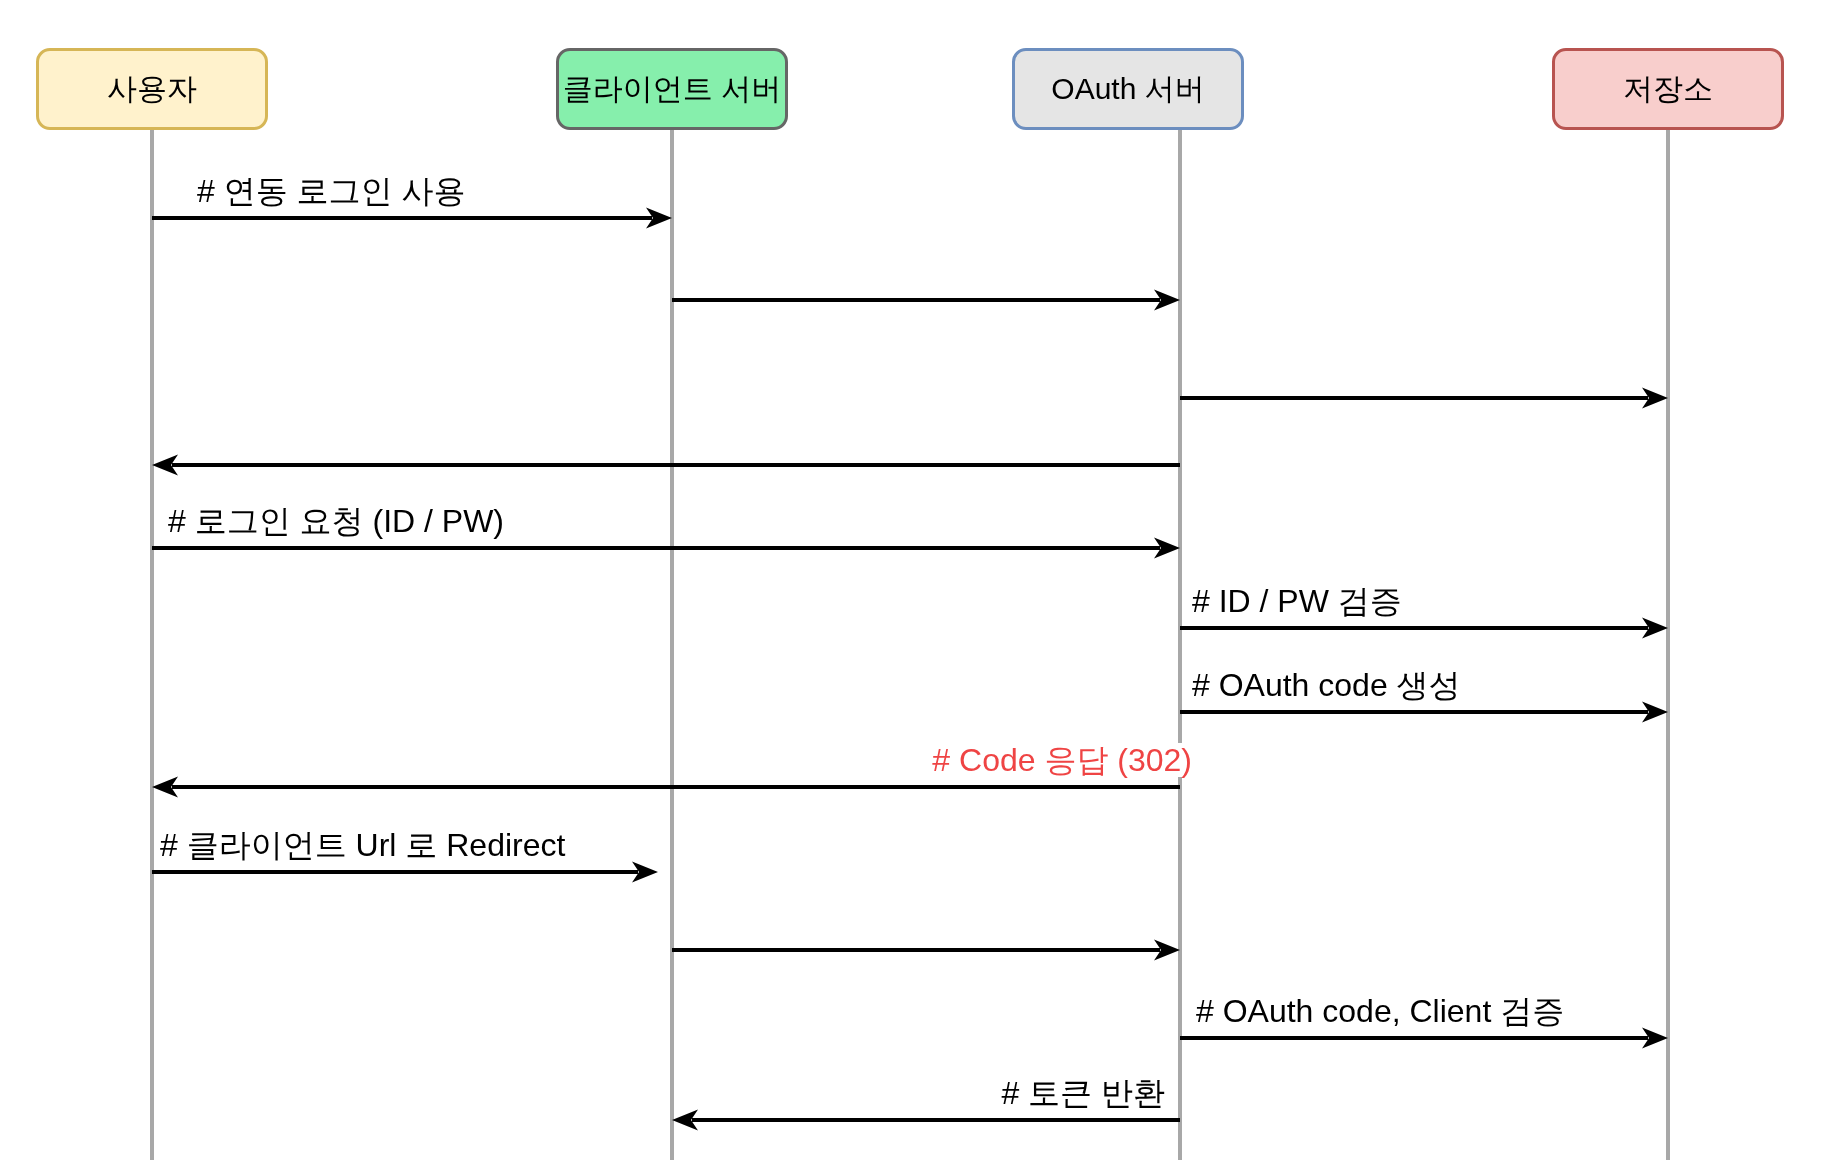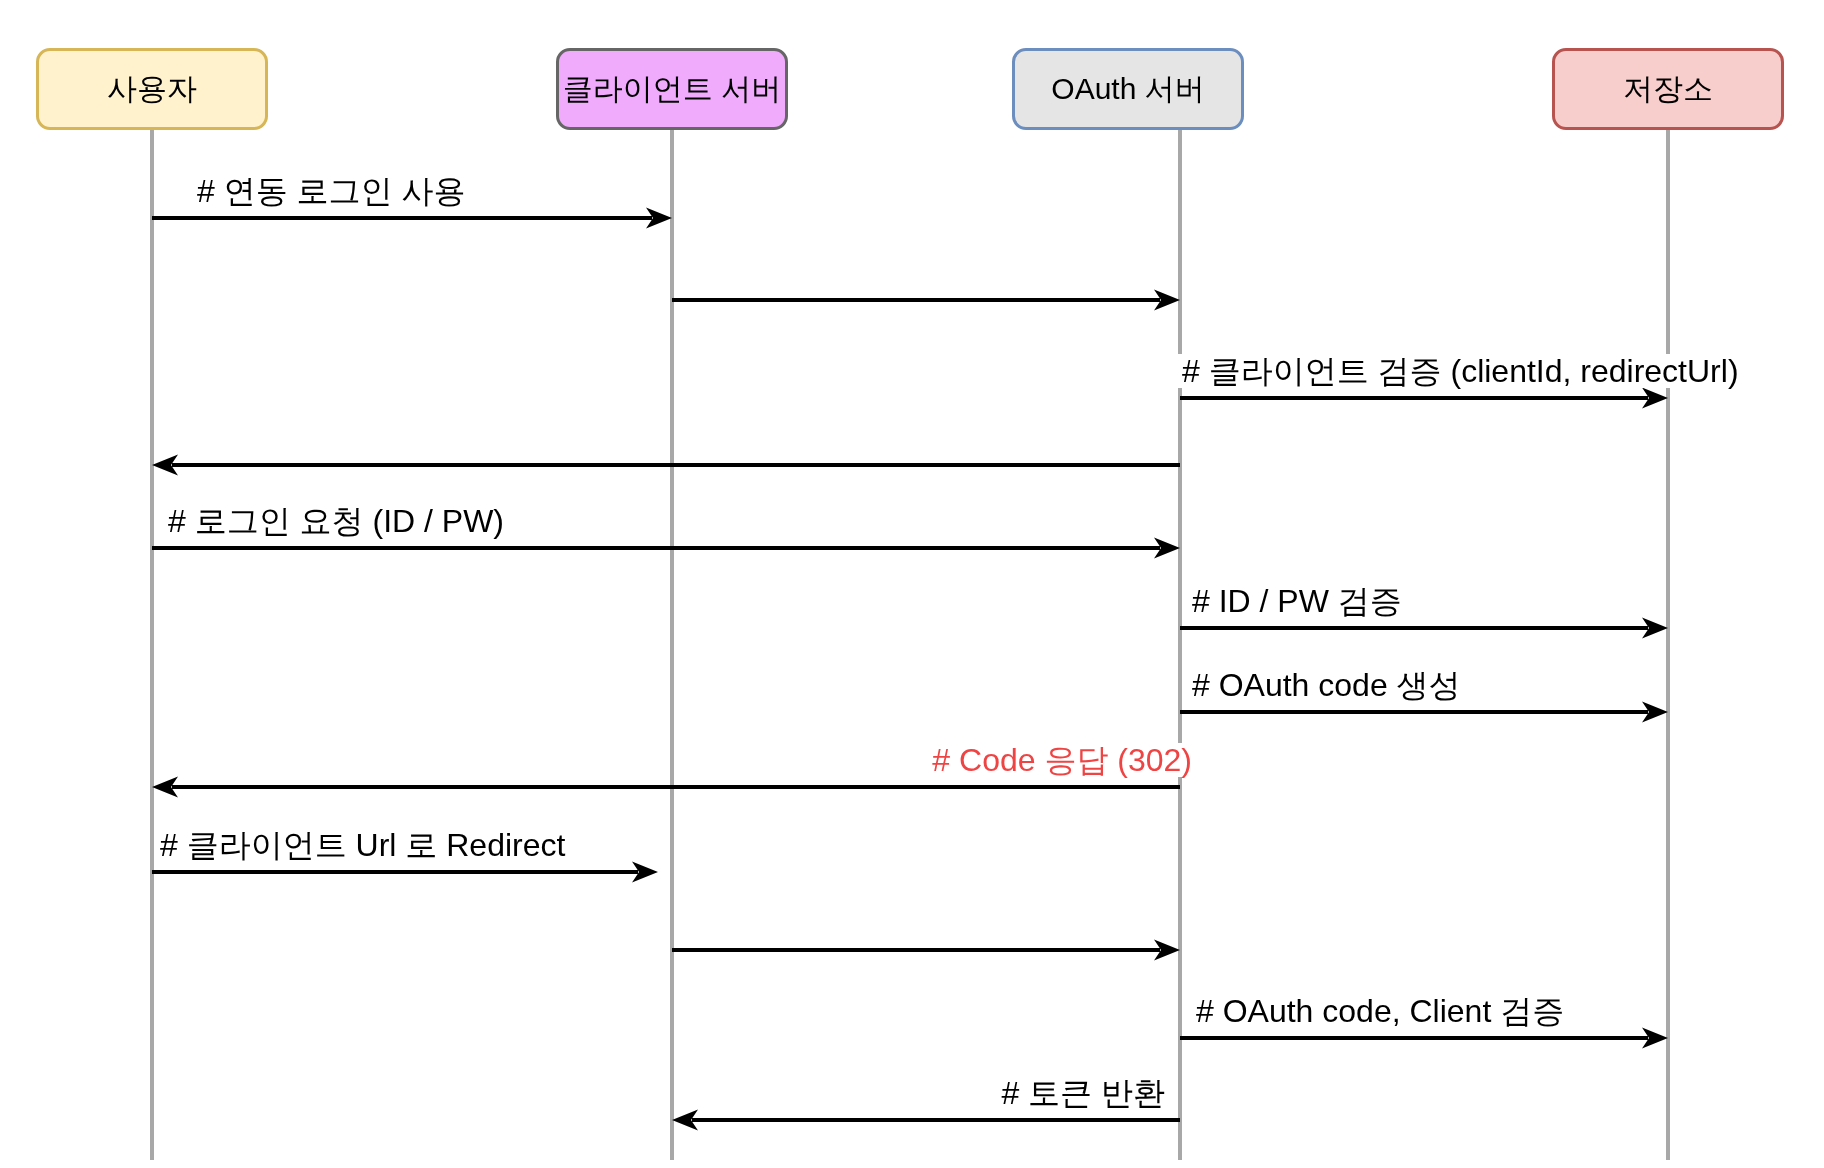--- a/index.html
+++ b/index.html
@@ -54,33 +54,32 @@
 </style>
 </head>
 <body>
 
 <div id="diagram" style="background: rgb(255, 255, 255);">
     <div class="lifeline" style="left: 150.25px; top: 126px; height: 1042px; background: rgb(168, 168, 168);"></div>
     <div class="actor-box" style="left: 36px; top: 48px; width: 232px; height: 82px; background: rgb(255, 242, 204); border-color: rgb(214, 182, 86);">
       <span>사용자</span>
     </div>
     <div class="lifeline" style="left: 670.25px; top: 126px; height: 1042px; background: rgb(168, 168, 168);"></div>
-    <div class="actor-box" style="left: 556px; top: 48px; width: 232px; height: 82px; background: #f0abfc; border-color: rgb(102, 102, 102);">
+    <div class="actor-box" style="left: 556px; top: 48px; width: 232px; height: 82px; background: #86efac; border-color: rgb(102, 102, 102);">
       <span>클라이언트 서버</span>
     </div>
     <div class="lifeline" style="left: 1178.25px; top: 126px; height: 1042px; background: rgb(168, 168, 168);"></div>
     <div class="actor-box" style="left: 1012px; top: 48px; width: 232px; height: 82px; background: #e5e5e5; border-color: rgb(108, 142, 191);">
       <span>OAuth 서버</span>
     </div>
     <div class="lifeline" style="left: 1666.25px; top: 126px; height: 1042px; background: rgb(168, 168, 168);"></div>
     <div class="actor-box" style="left: 1552px; top: 48px; width: 232px; height: 82px; background: rgb(248, 206, 204); border-color: rgb(184, 84, 80);">
       <span>저장소</span>
     </div>
     <div class="msg-label" style="top: 174px; left: 193px; color: rgb(0, 0, 0);"># 연동 로그인 사용</div>
-    <div class="msg-label" style="top: 354px; left: 1178px; color: rgb(0, 0, 0);"># 클라이언트 검증 (clientId, redirectUrl)</div>
     <div class="msg-label" style="top: 504px; left: 164px; color: rgb(0, 0, 0);"># 로그인 요청 (ID / PW)</div>
     <div class="msg-label" style="top: 584px; left: 1188px; color: rgb(0, 0, 0);"># ID / PW 검증</div>
     <div class="msg-label" style="top: 668px; left: 1188px; color: rgb(0, 0, 0);"># OAuth code 생성</div>
     <div class="msg-label" style="top: 743px; right: 628px; color: #ef4444;"># Code 응답 (302)</div>
     <div class="msg-label" style="top: 828px; left: 156px; color: rgb(0, 0, 0);"># 클라이언트 Url 로 Redirect</div>
     <div class="msg-label" style="top: 994px; left: 1192px; color: rgb(0, 0, 0);"># OAuth code, Client 검증</div>
     <div class="msg-label" style="top: 1076px; right: 655px; color: rgb(0, 0, 0);"># 토큰 반환</div>
     <svg id="arrow-layer" width="1824" height="1168" viewBox="0 0 1824 1168">
       <line x1="152" y1="218" x2="652" y2="218" stroke="#000000" stroke-width="4"></line>
       <path d="M 672 218 L 646 207.5 L 653 218 L 646 228.5 Z" fill="#000000"></path>

